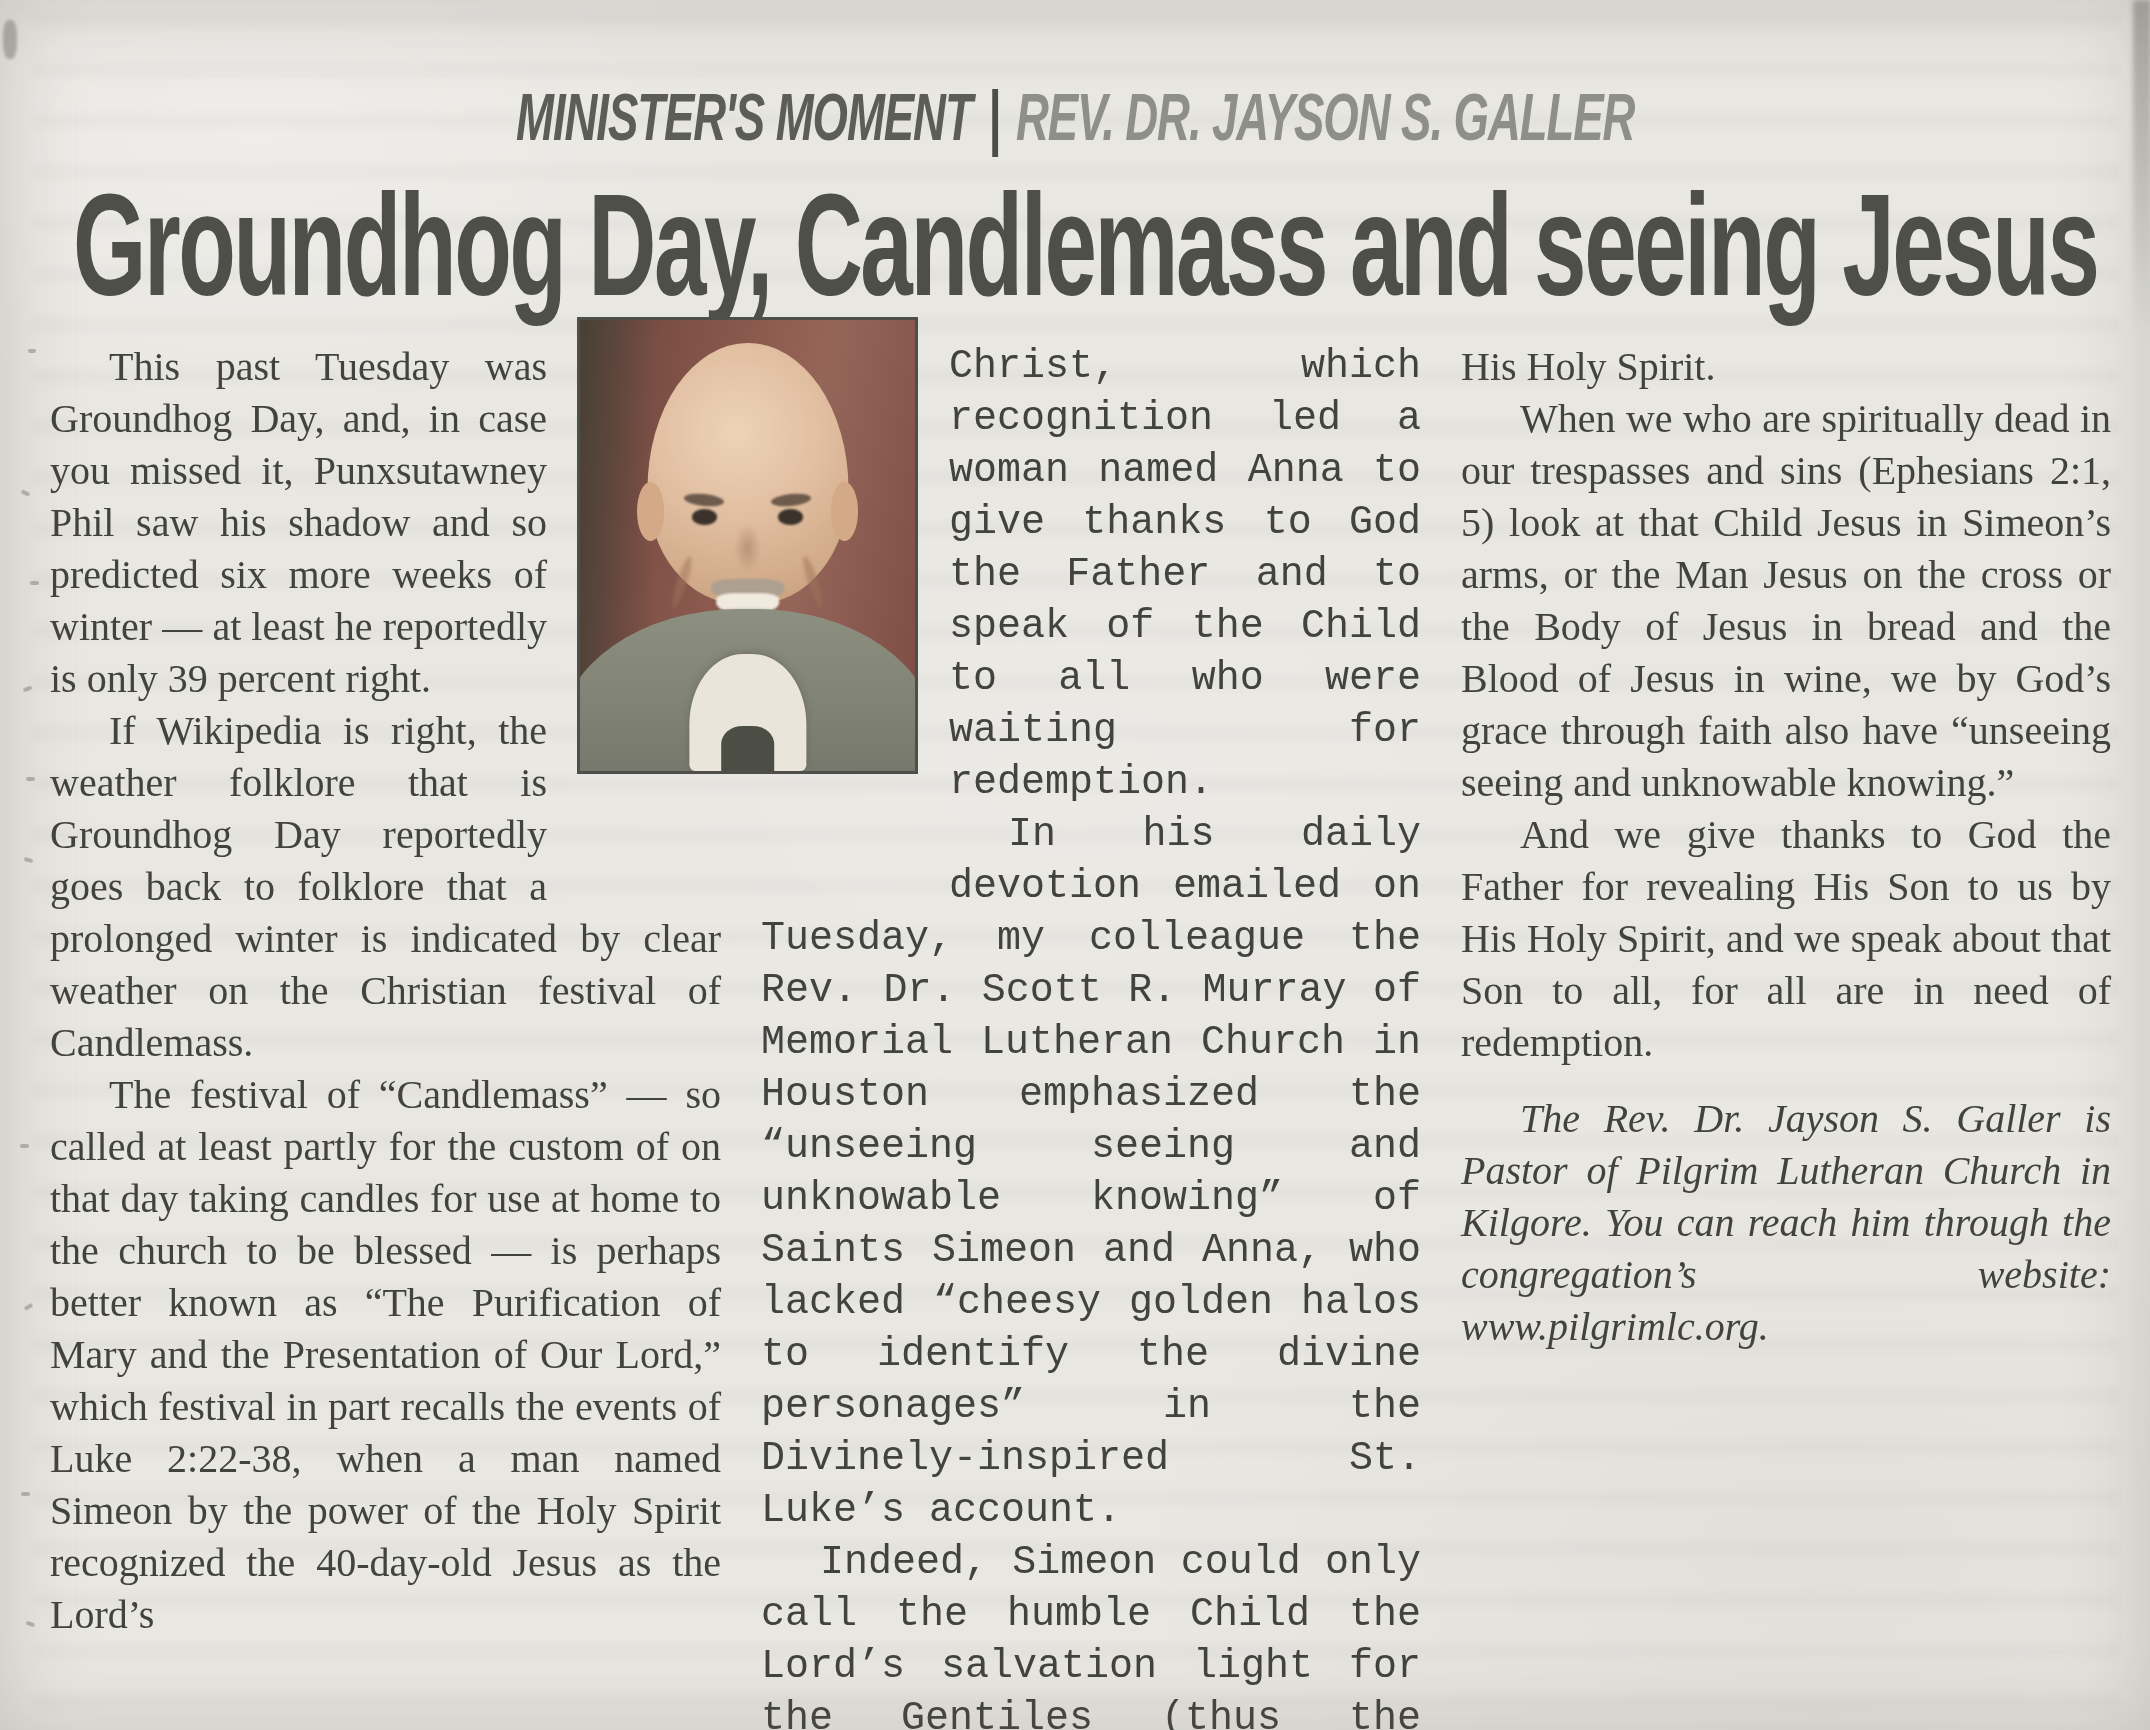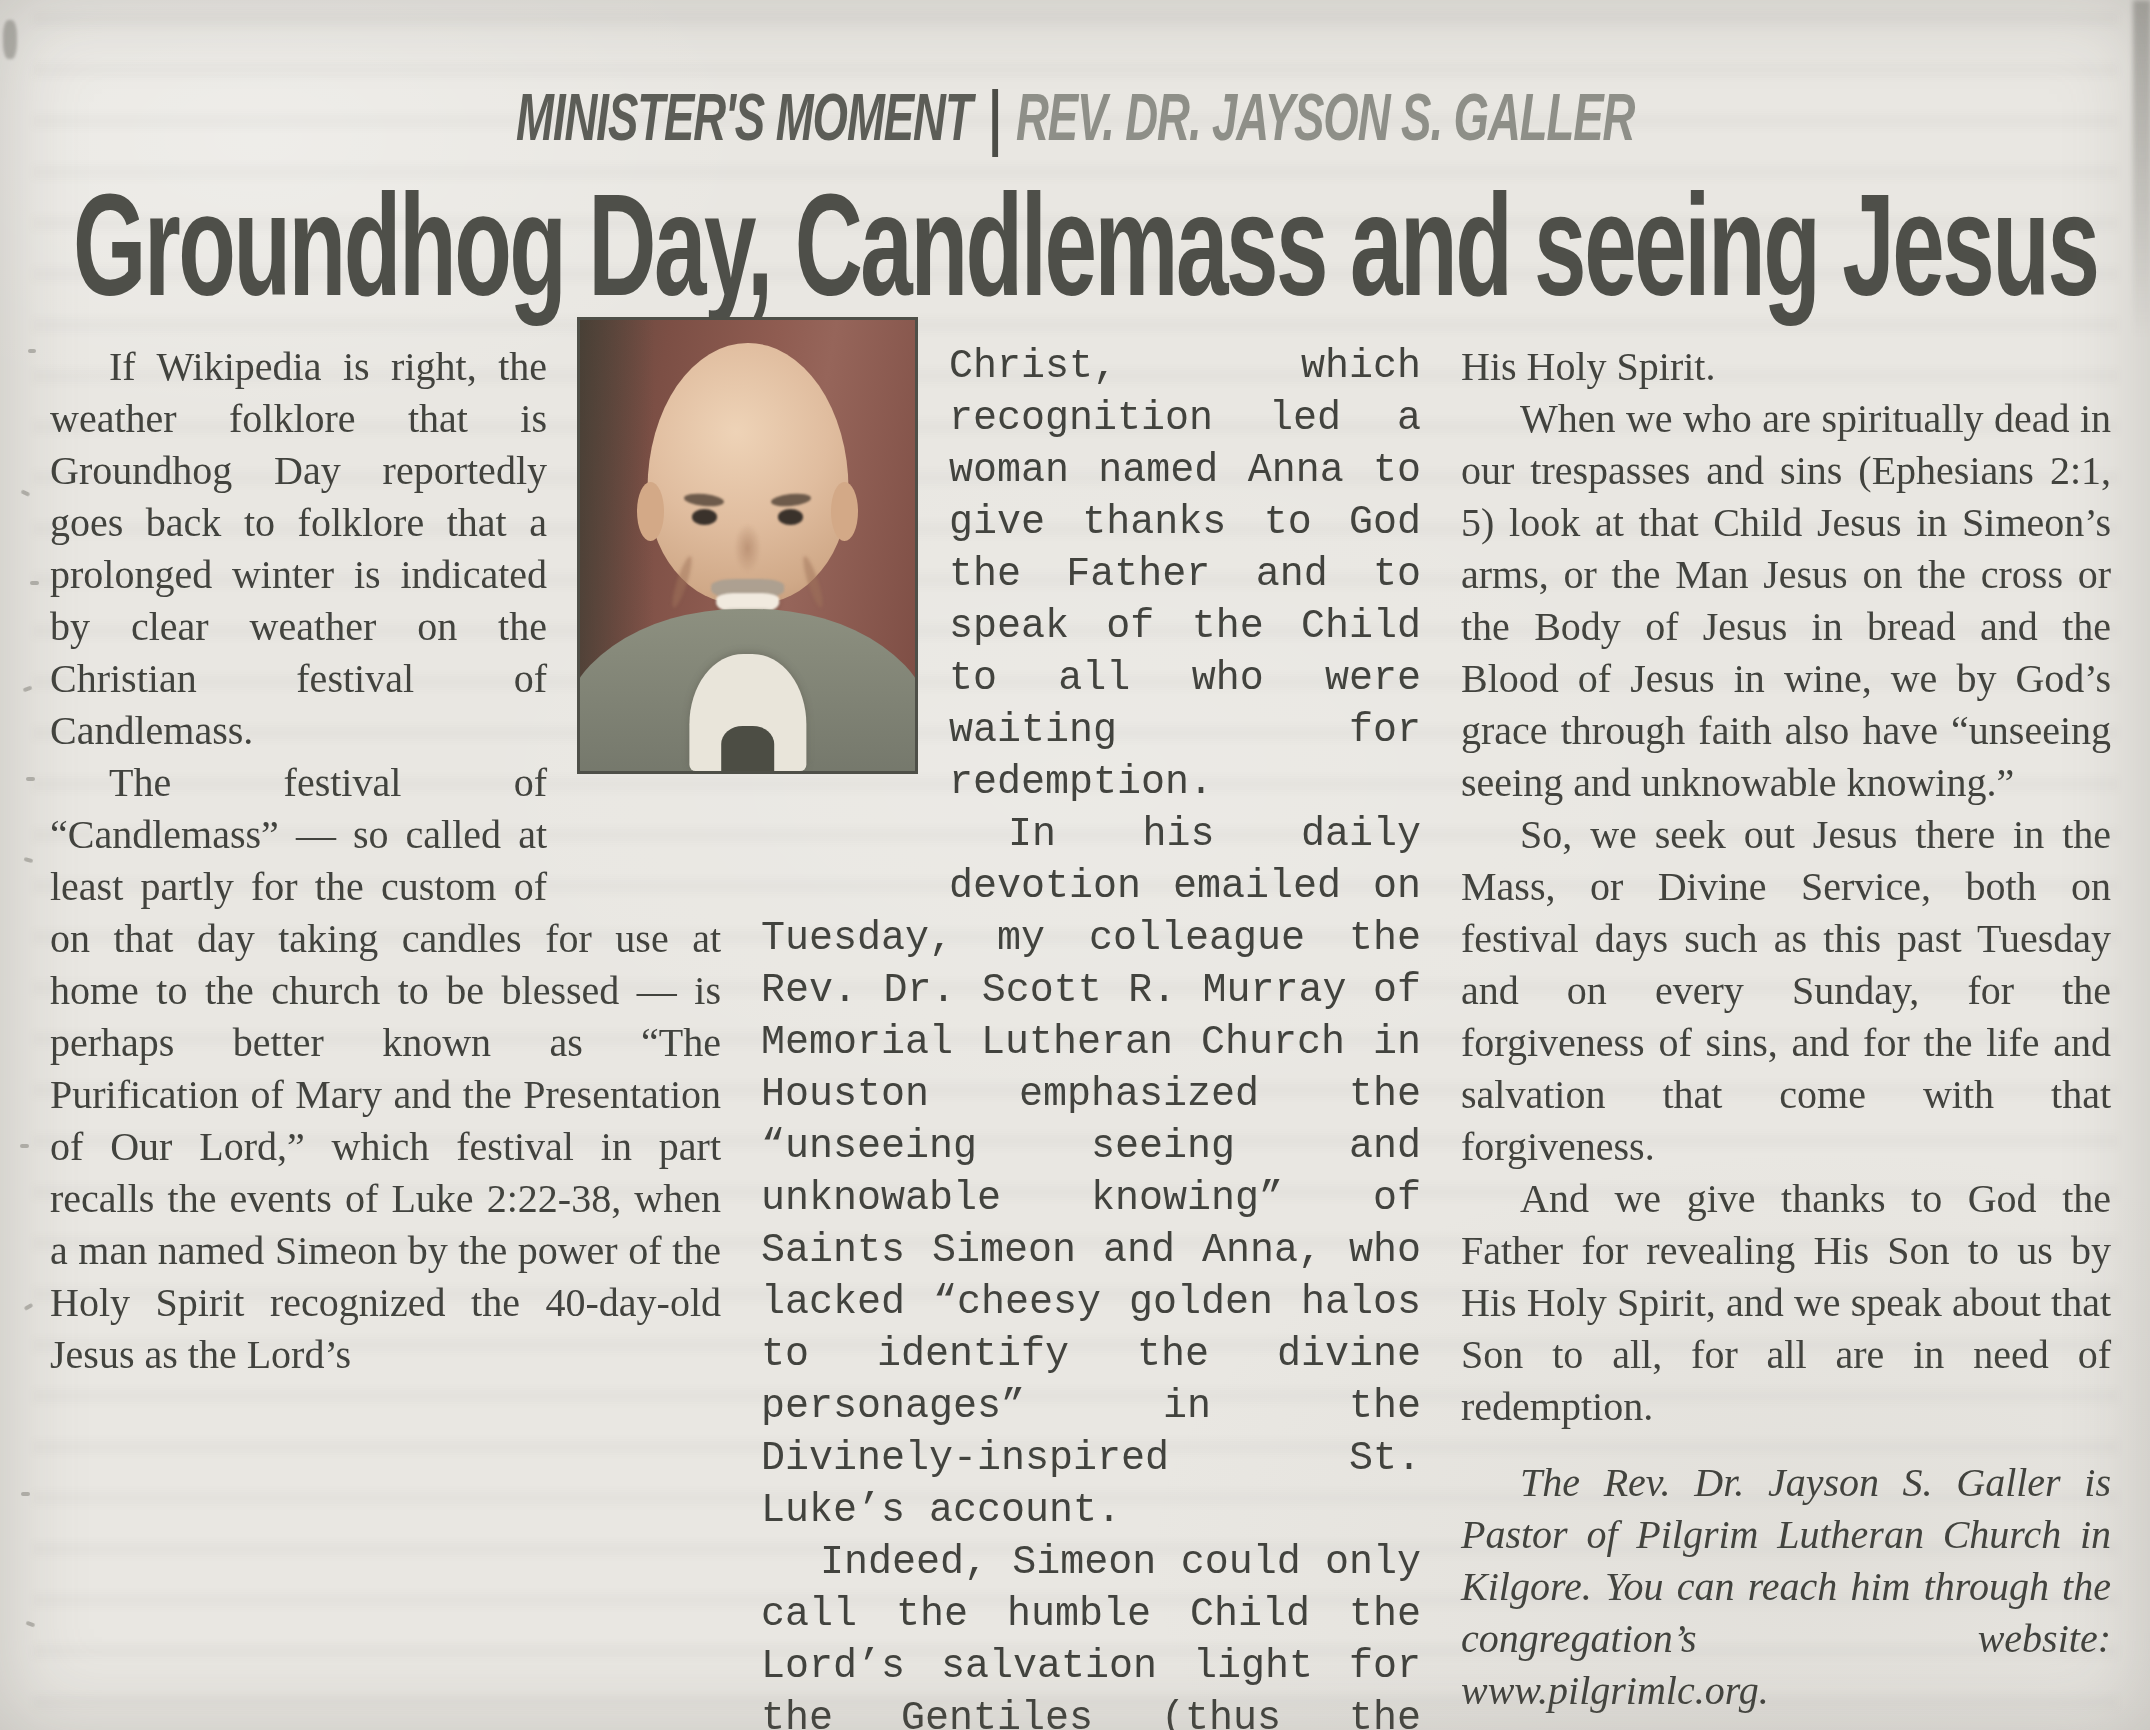--- a/index.html
+++ b/index.html
@@ -171,33 +171,33 @@
     <div class="teeth"></div>
     <div class="goatee"></div>
   </div>
   <div class="jacket"></div>
   <div class="collar"></div>
   <div class="shirt"></div>
 </div>
 
 <div class="col" id="col1">
   <div class="spacer-right"></div>
+  <p class="indent">This past Tuesday was Groundhog Day, and, in case you missed it, Punxsutawney Phil saw his shadow and so predicted six more weeks of winter — at least he reportedly is only 39 percent right.</p>
   <p class="indent">If Wikipedia is right, the weather folklore that is Groundhog Day reportedly goes back to folklore that a prolonged winter is indicated by clear weather on the Christian festival of Candlemass.</p>
   <p class="indent">The festival of “Candlemass” — so called at least partly for the custom of on that day taking candles for use at home to the church to be blessed — is perhaps better known as “The Purification of Mary and the Presentation of Our Lord,” which festival in part recalls the events of Luke 2:22-38, when a man named Simeon by the power of the Holy Spirit recognized the 40-day-old Jesus as the Lord’s</p>
 </div>
 
 <div class="col" id="col2">
   <div class="spacer-left"></div>
   <p>Christ, which recognition led a woman named Anna to give thanks to God the Father and to speak of the Child to all who were waiting for redemption.</p>
   <p class="indent">In his daily devotion emailed on Tuesday, my colleague the Rev. Dr. Scott R. Murray of Memorial Lutheran Church in Houston emphasized the “unseeing seeing and unknowable knowing” of Saints Simeon and Anna, who lacked “cheesy golden halos to identify the divine personages” in the Divinely-inspired St. Luke’s account.</p>
   <p class="indent">Indeed, Simeon could only call the humble Child the Lord’s salvation light for the Gentiles (thus the candles) and glory for the people of Israel — and Anna could only know Jesus as the Lord’s redemption — because God so revealed Jesus to them, as God the Father reveals Jesus to us by the power of</p>
 </div>
 
 <div class="col" id="col3">
   <p>His Holy Spirit.</p>
   <p class="indent">When we who are spiritually dead in our trespasses and sins (Ephesians 2:1, 5) look at that Child Jesus in Simeon’s arms, or the Man Jesus on the cross or the Body of Jesus in bread and the Blood of Jesus in wine, we by God’s grace through faith also have “unseeing seeing and unknowable knowing.”</p>
-  <p class="indent">So, we seek out Jesus there in the Mass, or Divine Service, both on festival days such as this past Tuesday and on every Sunday, for the forgiveness of sins, and for the life and salvation that come with that forgiveness.</p>
   <p class="indent">And we give thanks to God the Father for revealing His Son to us by His Holy Spirit, and we speak about that Son to all, for all are in need of redemption.</p>
   <p class="indent tagline">The Rev. Dr. Jayson S. Galler is Pastor of Pilgrim Lutheran Church in Kilgore. You can reach him through the congregation’s website: www.pilgrimlc.org.</p>
 </div>
 
 <div class="edge-vignette"></div>
 
 
 </body></html>

